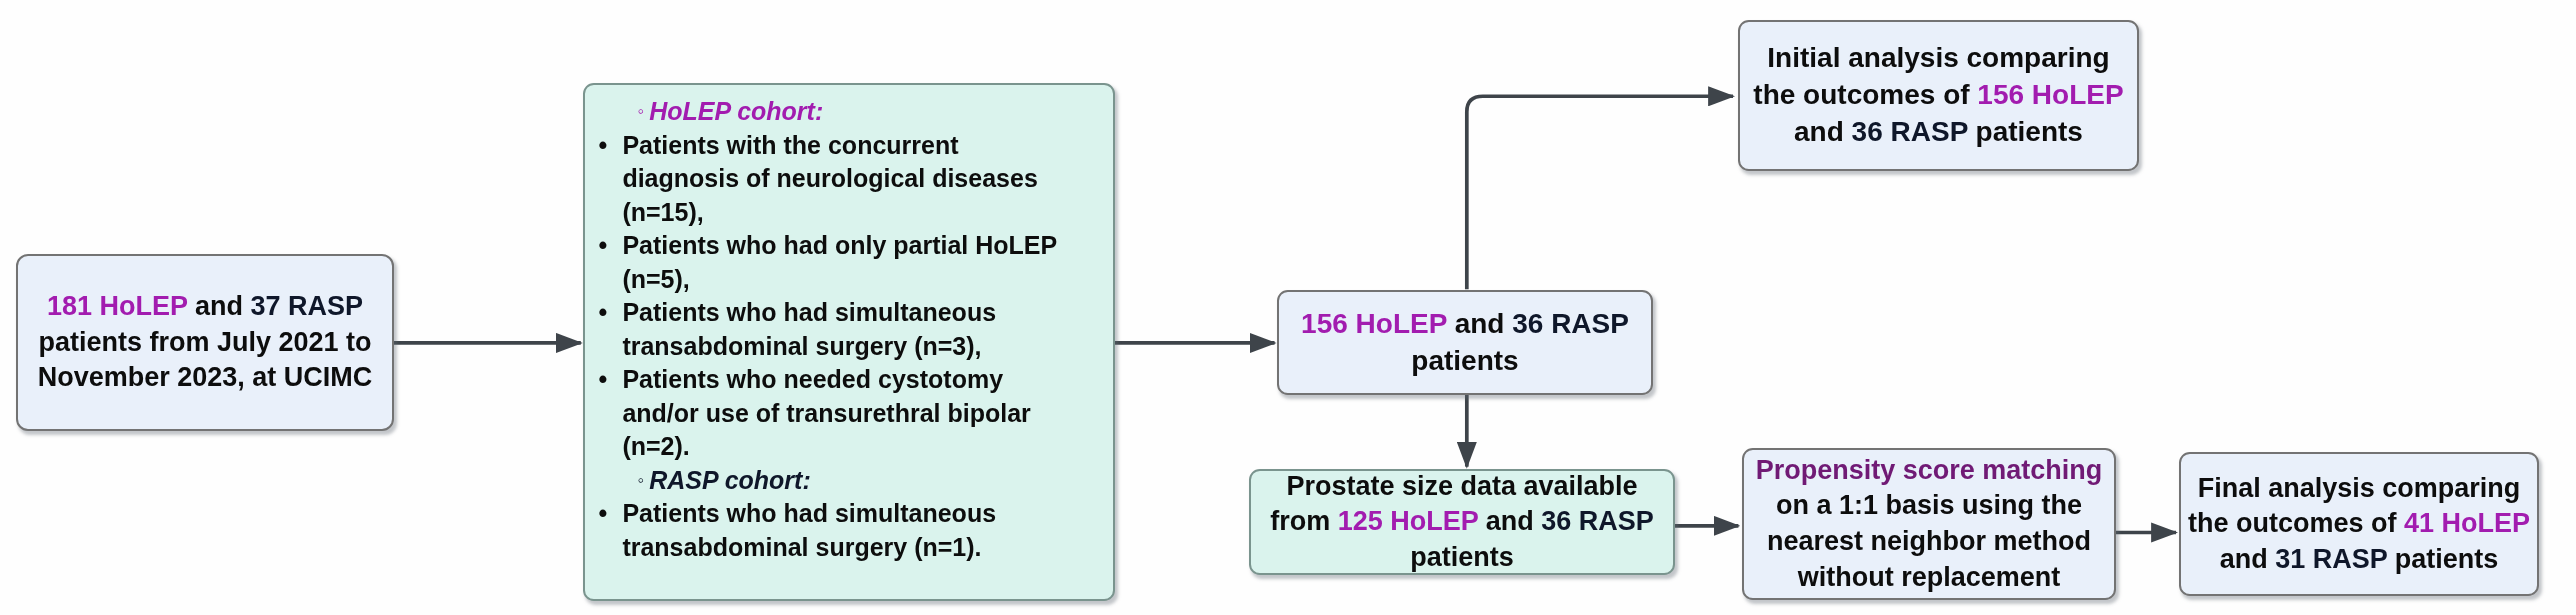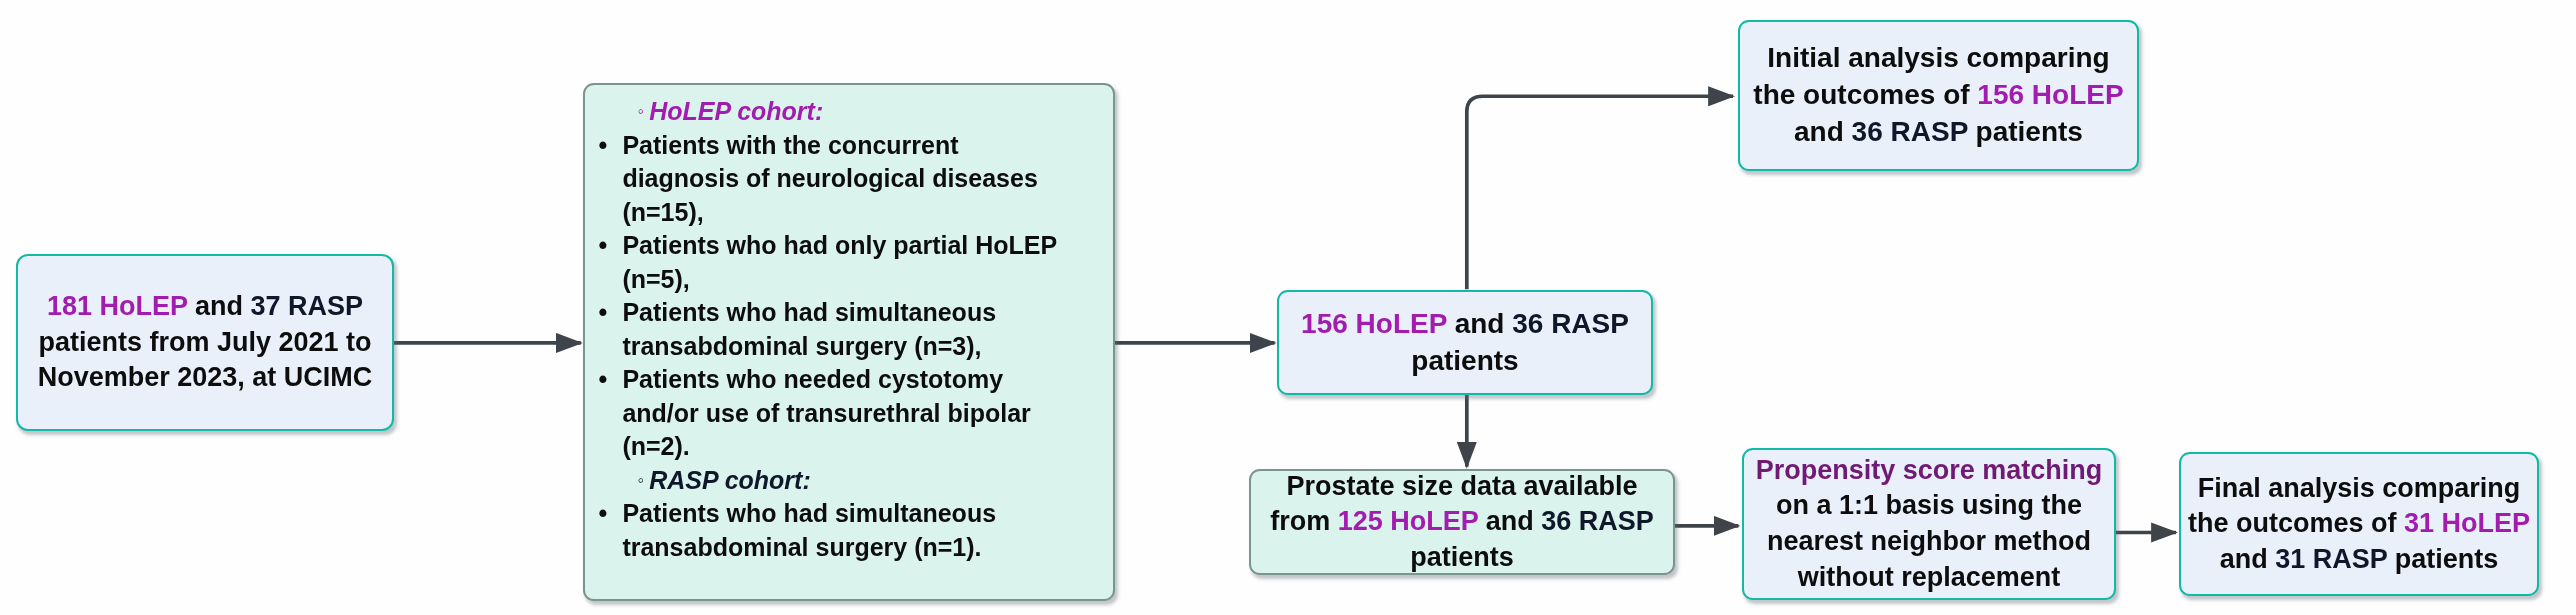--- a/index.html
+++ b/index.html
@@ -1,19 +1,19 @@
 <!DOCTYPE html>
 <html style="font-size:10.8px"><head>
 <meta charset="utf-8">
 <style>
   html,body{margin:0;padding:0;background:#ffffff;}
   body{width:2576px;height:616px;font-family:"Liberation Sans",sans-serif;font-weight:bold;color:#0d0d0d;}
   .canvas{position:relative;width:2576px;height:616px;background:#fefefe;overflow:hidden;}
   .connectors{position:absolute;left:0;top:0;width:2576px;height:616px;pointer-events:none;}
-  .box{position:absolute;box-sizing:border-box;border:2px solid #14b8a6;border-radius:10.8px;
+  .box{position:absolute;box-sizing:border-box;border:2px solid #737373;border-radius:10.8px;
        display:flex;flex-direction:column;justify-content:center;align-items:center;
        box-shadow:2.7px 3.4px 3.4px rgba(96,106,116,0.38);}
   .blue{background:#e9f0fa;}
   .mint{background:#daf3ed;border-color:#7a948e;}
   .txt{white-space:pre;text-align:center;line-height:1.32;}
   .holep{color:#a21caf;}
   .rasp{color:#0f172a;}
   .pink{color:#701a75;}
 
   .box-start{left:16px;top:254px;width:378px;height:177px;border-radius:12px;}
@@ -119,18 +119,18 @@
 
   <div class="box blue box-matching">
     <div class="txt"><span class="pink">Propensity score matching</span><span>
 on a 1:1 basis using the
 nearest neighbor method
 without replacement</span></div>
   </div>
 
   <div class="box blue box-final">
     <div class="txt"><span>Final analysis comparing
-the outcomes of </span><span class="holep">31 HoLEP</span><span>
+the outcomes of </span><span class="holep">41 HoLEP</span><span>
 and </span><span class="rasp">31 RASP</span><span> patients</span></div>
   </div>
 
 </div>
 
 
 </body></html>

